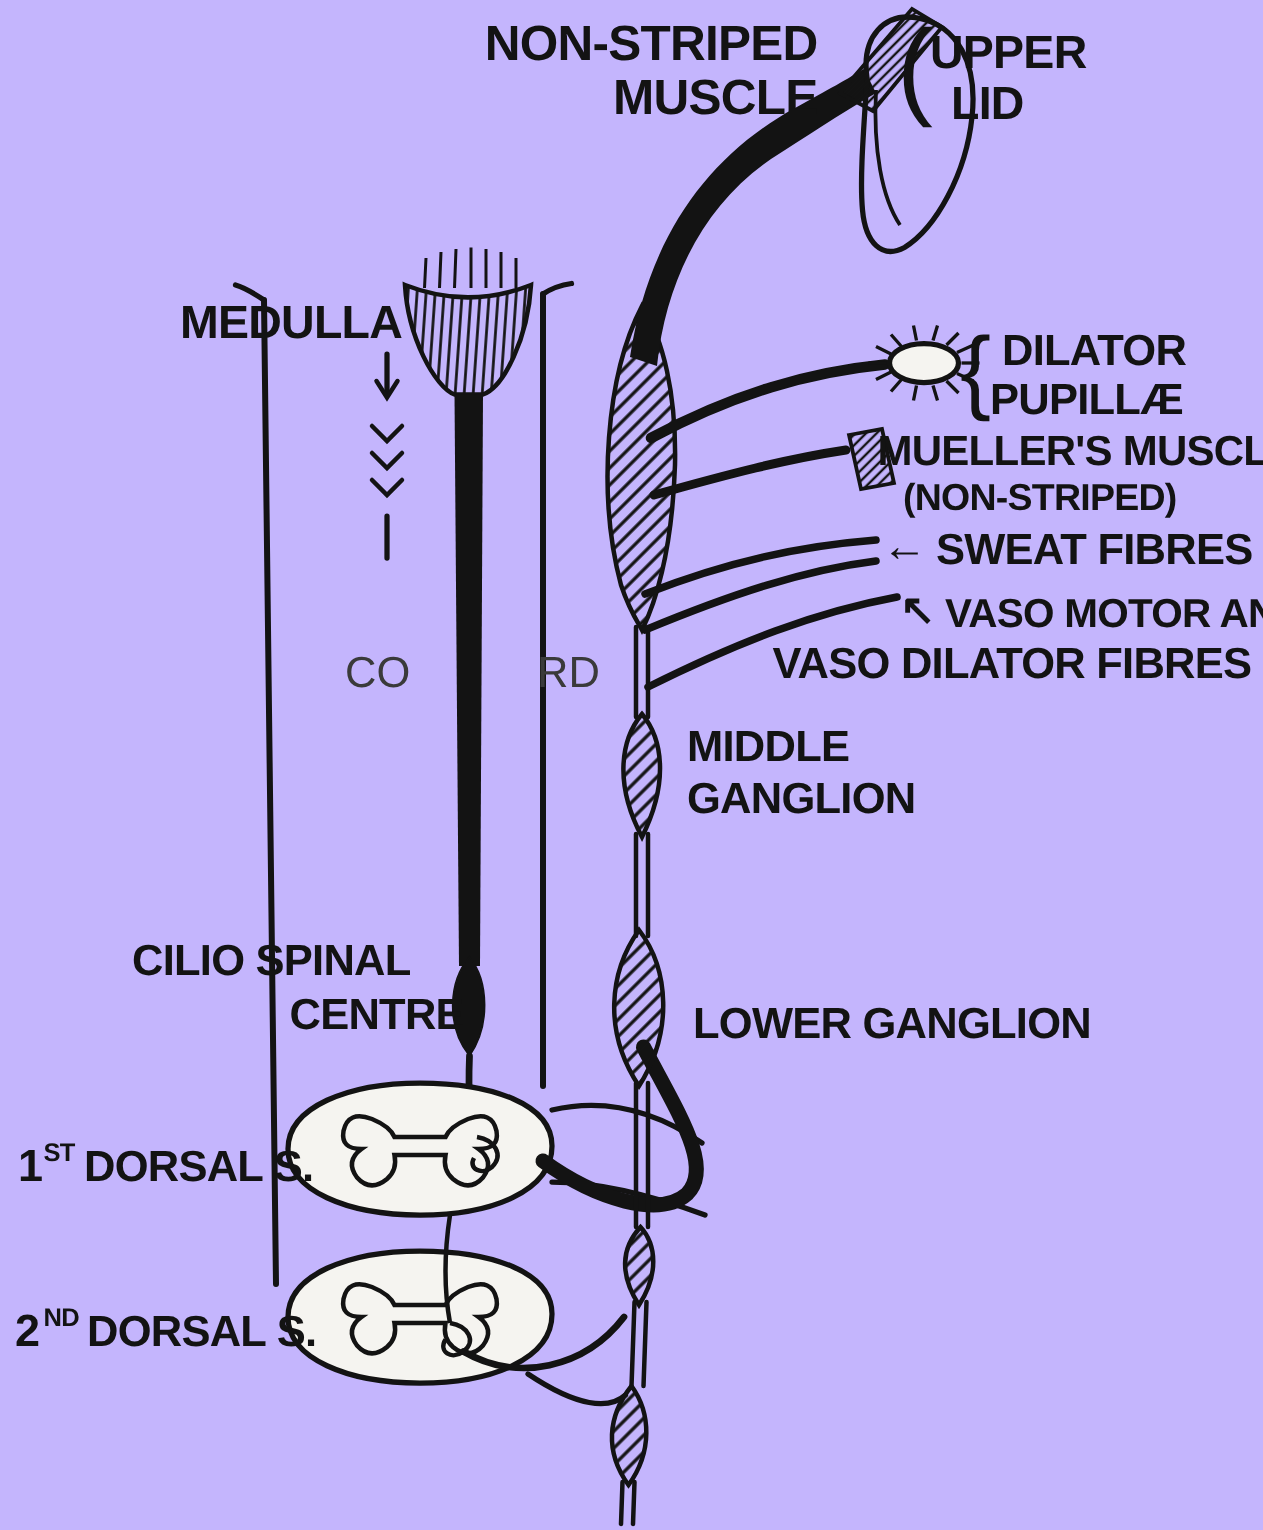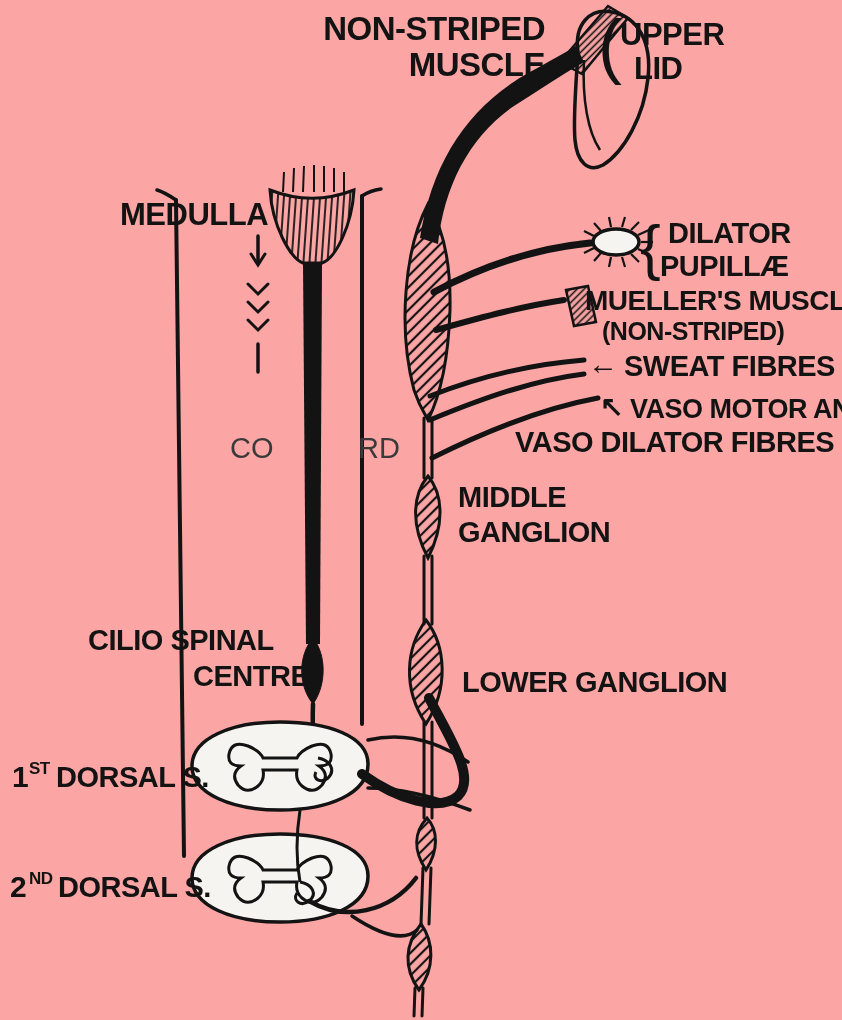--- a/index.html
+++ b/index.html
@@ -1,16 +1,16 @@
 <!DOCTYPE html>
 <html><head>
 <meta charset="utf-8">
 <style>
   html,body{margin:0;padding:0;background:#e9e8e4;}
-  .stage{position:relative;width:842px;height:1020px;background:#fca5a5;overflow:hidden;
+  .stage{position:relative;width:842px;height:1020px;background:#c4b5fd;overflow:hidden;
          font-family:"Liberation Sans",sans-serif;}
   svg{display:block;}
   text{font-family:"Liberation Sans",sans-serif;font-weight:700;fill:#131313;letter-spacing:-0.5px;}
   text.light{font-weight:400;fill:#3a3a3a;letter-spacing:0;}
   text.brace{font-weight:400;letter-spacing:0;}
 </style>
 </head>
 <body>
 
 <div class="stage">

